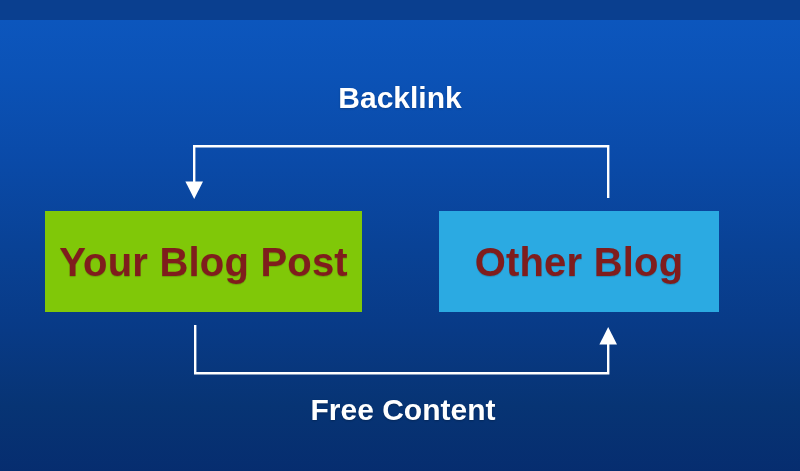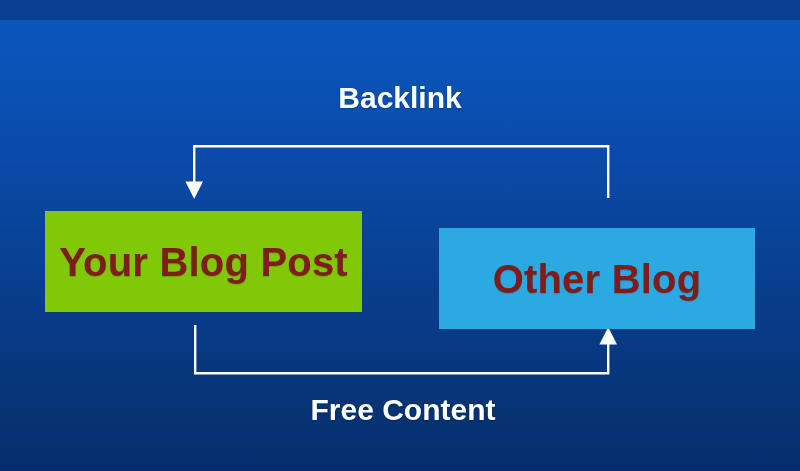--- a/index.html
+++ b/index.html
@@ -45,22 +45,22 @@
 
   #box-your-blog-post {
     left: 45px;
     top: 191px;
     width: 317px;
     height: 101px;
     background: #80c808;
   }
   #box-other-blog {
     left: 439px;
-    top: 208px;
-    width: 316px;
+    top: 191px;
+    width: 280px;
     height: 101px;
     background: #2baae2;
   }
 
   
   .edge-label {
     position: absolute;
     color: #ffffff;
     font-weight: bold;
     font-size: 30px;

